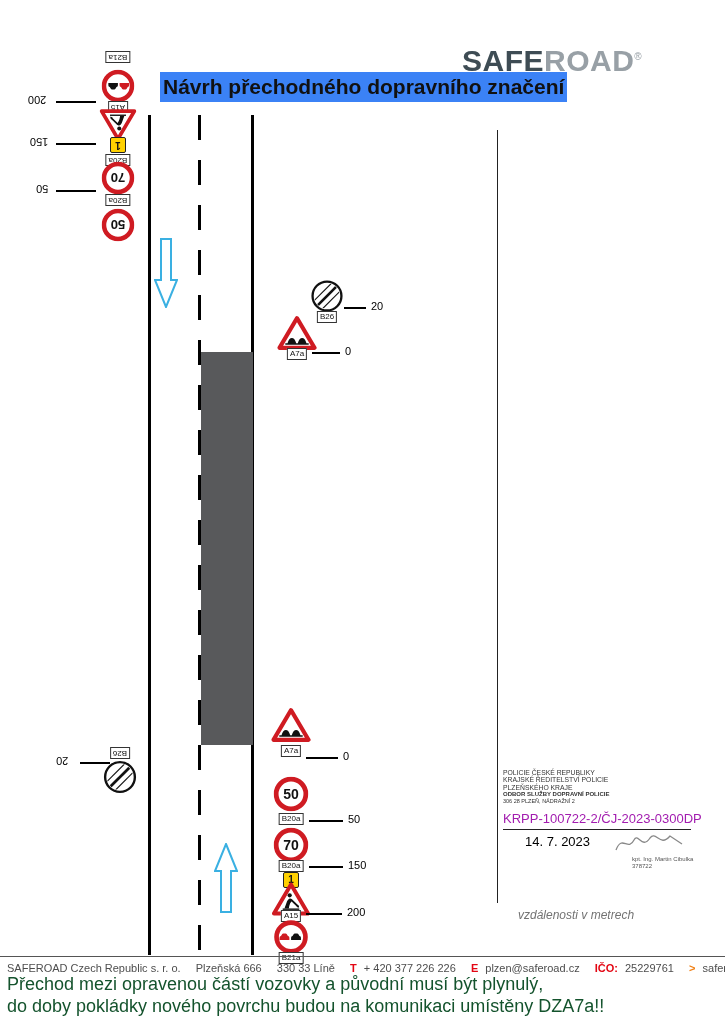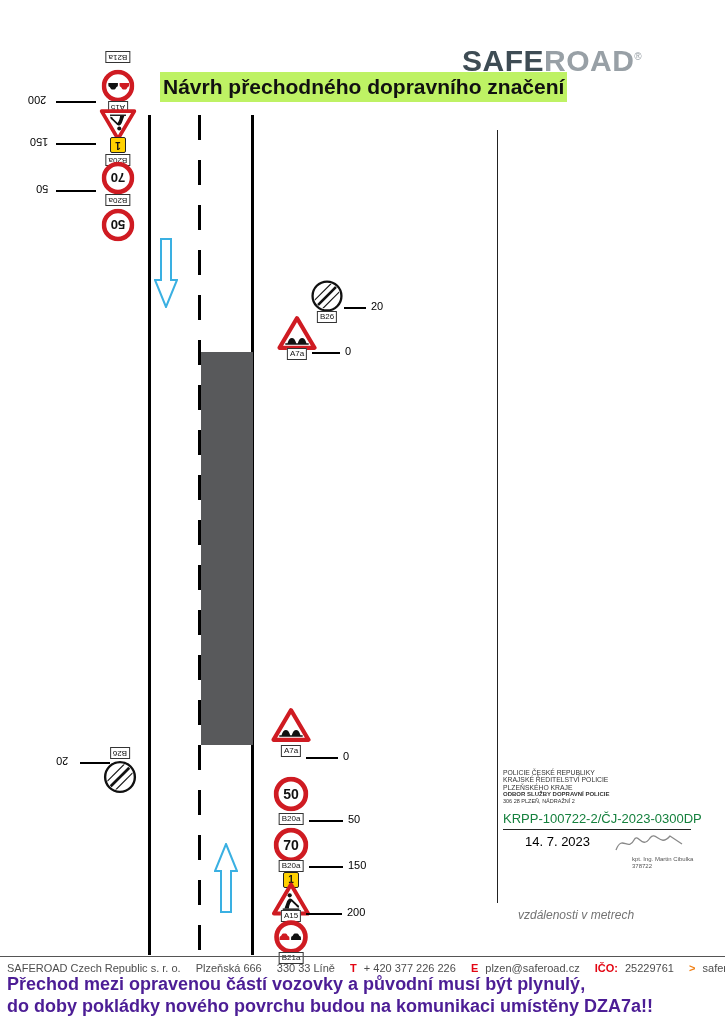--- a/index.html
+++ b/index.html
@@ -4,21 +4,21 @@
 <style>
   html,body{margin:0;padding:0;background:#e8e8e8;}
   #page{position:relative;width:725px;height:1024px;background:#fff;overflow:hidden;
         font-family:"Liberation Sans",sans-serif;color:#111;}
   
   #logo{position:absolute;left:462px;top:44px;font-size:30px;font-weight:bold;letter-spacing:.5px;}
   #logo .w1{color:#3e4c54;}
   #logo .w2{color:#98a0a6;}
   #logo .reg{font-size:10px;color:#98a0a6;vertical-align:super;font-weight:normal;}
   #title{position:absolute;left:160px;top:72px;}
-  #title div{display:table;background:#bef264;padding:0 3px;font-size:21px;font-weight:bold;line-height:30px;white-space:nowrap;}
+  #title div{display:table;background:#3b82f6;padding:0 3px;font-size:21px;font-weight:bold;line-height:30px;white-space:nowrap;}
   
   .vline{position:absolute;background:#000;}
   #road-left{left:148px;top:115px;width:3px;height:840px;}
   #road-right{left:251px;top:115px;width:3px;height:840px;}
   #road-dash{position:absolute;left:198px;top:115px;width:3px;height:840px;
     background:repeating-linear-gradient(to bottom,#000 0 25px,transparent 25px 45px);}
   #workzone{position:absolute;left:201px;top:352px;width:52px;height:393px;background:#58595b;}
   .arrow{position:absolute;}
   
   #sep-line{position:absolute;left:497px;top:130px;width:1px;height:773px;background:#222;}
@@ -31,34 +31,34 @@
   .badge1{width:14px;height:14px;background:#ffd100;border:1.5px solid #222;border-radius:2px;
           font-size:10px;font-weight:bold;text-align:center;line-height:14px;color:#111;}
   .tick{position:absolute;height:1.5px;background:#000;}
   .ticktext{position:absolute;font-size:11px;color:#000;line-height:14px;}
   .flip{transform:rotate(180deg);}
   
   #stamp{position:absolute;left:503px;top:769px;color:#333;}
   #stamp .s1{font-size:6.8px;line-height:7.4px;}
   #stamp .s2{font-size:6px;line-height:7px;font-weight:bold;}
   #stamp .s3{font-size:5.5px;line-height:6.5px;}
-  #ref{position:absolute;left:503px;top:811px;font-size:13px;color:#15803d;width:188px;
+  #ref{position:absolute;left:503px;top:811px;font-size:13px;color:#a21caf;width:188px;
        padding-bottom:3px;border-bottom:1.2px solid #222;white-space:nowrap;}
   #date{position:absolute;left:525px;top:834px;font-size:13px;color:#000;}
   #signature{position:absolute;left:612px;top:830px;}
   #signer{position:absolute;left:632px;top:856px;font-size:6px;line-height:6.5px;color:#555;}
   #dist-caption{position:absolute;left:518px;top:908px;font-size:12px;color:#737373;font-style:italic;}
   
   #footer-rule{position:absolute;left:0;top:956px;width:725px;height:1px;background:#555;}
   #footer{position:absolute;left:7px;top:962px;font-size:11px;color:#4d4d4d;white-space:nowrap;}
   #footer span{margin-right:4px;}
   #footer .gap{margin-right:12px;}
   .accent-red{color:#e30613;font-weight:bold;}
   .accent-orange{color:#f07f13;font-weight:bold;}
-  #warning{position:absolute;left:7px;top:974px;font-size:18px;font-weight:bold;color:#4c1d95;line-height:21.5px;white-space:nowrap;}
+  #warning{position:absolute;left:7px;top:974px;font-size:18px;font-weight:normal;color:#14532d;line-height:21.5px;white-space:nowrap;}
 </style>
 </head>
 <body>
 
 <div id="page">
 
   <div id="logo"><span class="w1">SAFE</span><span class="w2">ROAD</span><span class="reg">®</span></div>
 
   <div id="road-left" class="vline"></div>
   <div id="road-dash"></div>

